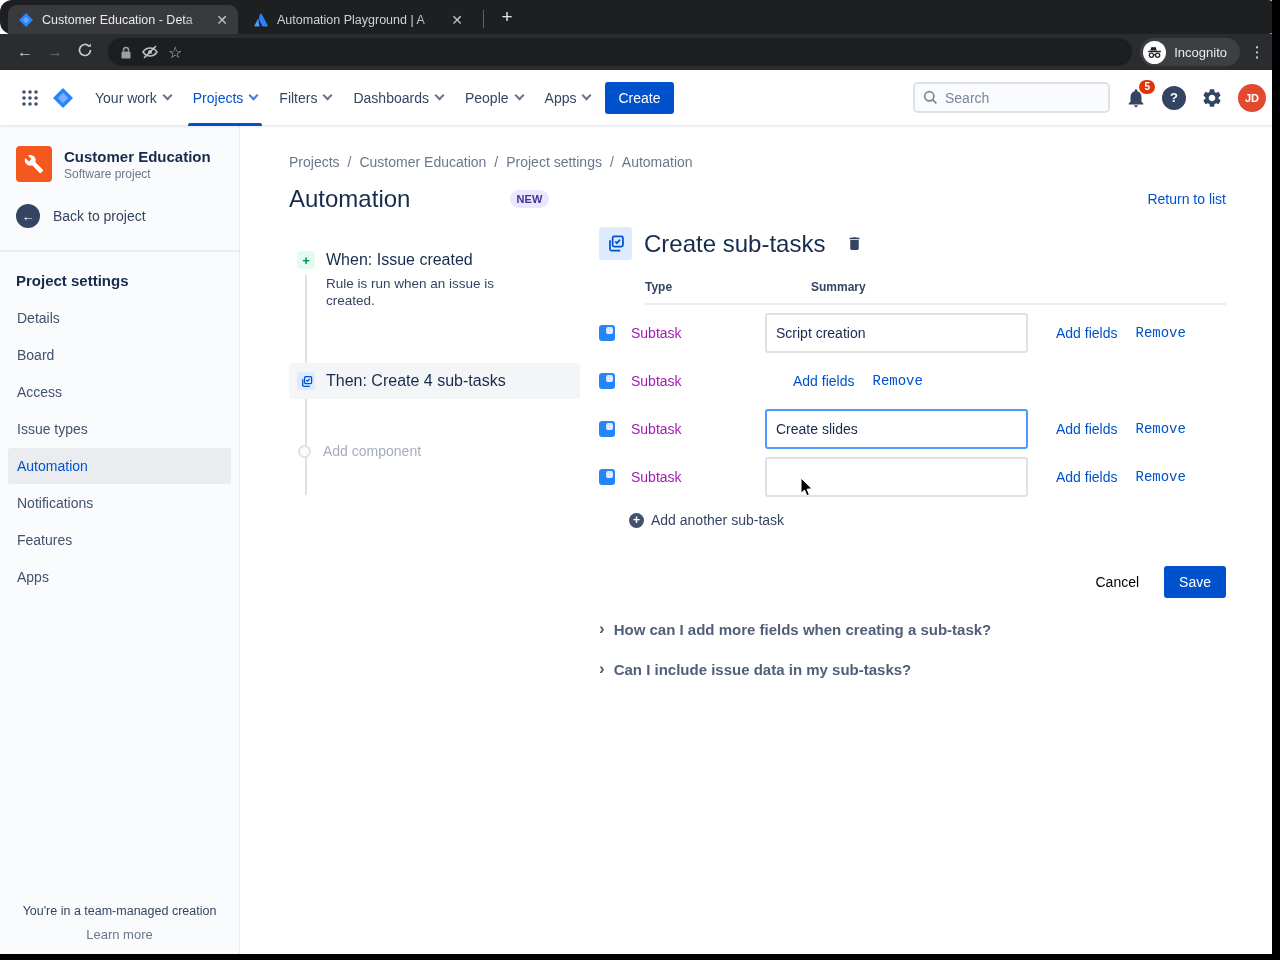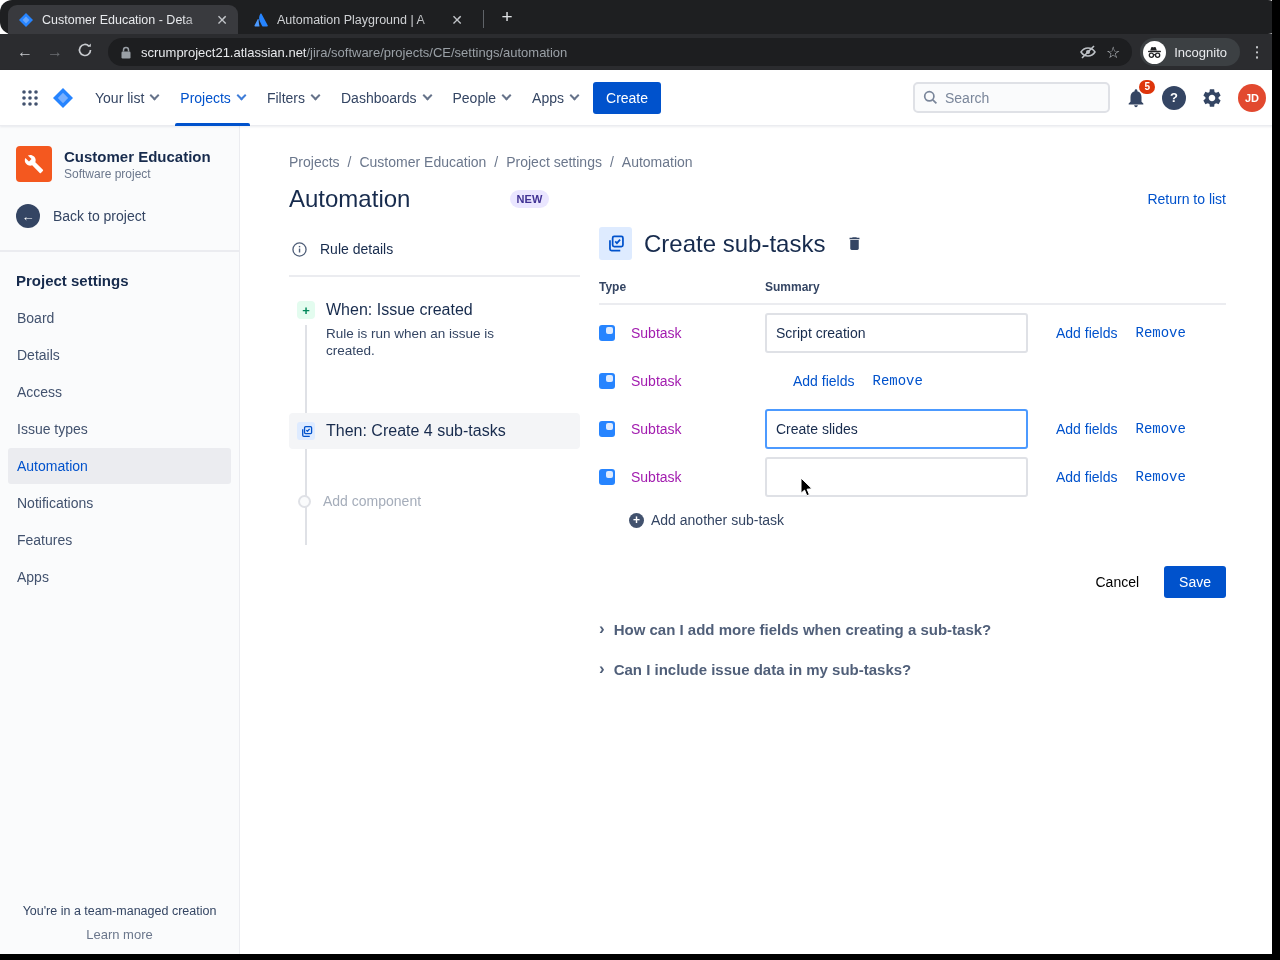--- a/index.html
+++ b/index.html
@@ -115,21 +115,21 @@
   .addcomp-circle { width:13px; height:13px; border:2px solid #DFE1E6; border-radius:50%; background:#FAFBFC;
               z-index:1; margin-left:1px; }
 
   .editor { flex:1; }
   .editor-header { display:flex; align-items:center; gap:12px; }
   .editor-icon { width:33px; height:33px; border-radius:3px; background:#DEEBFF; display:flex;
               align-items:center; justify-content:center; }
   .editor-title { font-size:24px; font-weight:500; color:#172B4D; }
   .trash-btn { margin-left:9px; display:flex; align-items:center; cursor:pointer; }
   .thead { display:flex; margin-top:20px; padding-bottom:9px; border-bottom:2px solid #EBECF0;
-              font-size:12px; font-weight:700; color:#344563; }
+              font-size:12px; font-weight:700; color:#344563;margin-left:46px; }
   .col-type { width:166px; } .col-summary { flex:1; }
   .task-row { display:flex; align-items:center; margin-top:8px; height:40px; }
   .type-cell { width:166px; display:flex; align-items:center; gap:16px; font-size:14px; color:#a21caf; }
   .subtask-ico { width:16px; height:16px; border-radius:3px; background:#2684FF; position:relative; flex:none; }
   .subtask-ico::after { content:""; position:absolute; top:2px; right:2px; width:7px; height:7px;
               background:#DEEBFF; border-radius:2px; }
   .summary-input { width:263px; height:40px; border:2px solid #DFE1E6; border-radius:3px; padding:0 9px;
               font-size:14px; color:#172B4D; font-family:inherit; outline:none; background:#fff; }
   .summary-input.focused { border-color:#4C9AFF; }
   .row-link { color:#0052CC; font-size:14px; cursor:pointer; }
@@ -190,21 +190,20 @@
           <path d="M13.8 1.5v3.2h-3.2z" fill="#c7cace"></path>
         </svg>
     </div>
     <div class="omnibox">
       <span class="omni-ico">
         <svg width="12" height="13" viewBox="0 0 12 13">
             <rect x="1.5" y="5.5" width="9" height="7" rx="1.2" fill="#9aa0a6"></rect>
             <path d="M3.5 5.5V4a2.5 2.5 0 0 1 5 0v1.5" stroke="#9aa0a6" stroke-width="1.5" fill="none"></path>
           </svg>
       </span>
-      <span class="url-text"><span class="url-domain">scrumproject21.atlassian.net</span><span class="url-path">/jira/software/projects/CE/settings/automation</span></span>
       <span class="omni-ico">
         <svg width="18" height="16" viewBox="0 0 18 16">
             <path d="M2 8s2.6-4 7-4 7 4 7 4-2.6 4-7 4-7-4-7-4z" fill="none" stroke="#bdc1c6" stroke-width="1.5"></path>
             <circle cx="9" cy="8" r="2" fill="#bdc1c6"></circle>
             <path d="M3 14L15 2" stroke="#bdc1c6" stroke-width="1.6"></path>
           </svg>
       </span>
       <span class="star-ico">☆</span>
     </div>
     <div class="incog-chip">
@@ -239,21 +238,21 @@
         </g>
     </svg>
   </div>
   <div class="jira-logo">
     <svg width="24" height="24" viewBox="0 0 24 24">
         <path d="M12 2l10 10-10 10L2 12z" fill="#2684FF"></path>
         <path d="M12 6.8L17.2 12 12 17.2 6.8 12z" fill="#79B0FF"></path>
       </svg>
   </div>
   <div class="nav-item">
-      <span>Your list</span>
+      <span>Your work</span>
       <span class="chev"></span>
     </div>
   <div class="nav-item active">
       <span>Projects</span>
       <span class="chev"></span>
     </div>
   <div class="nav-item">
       <span>Filters</span>
       <span class="chev"></span>
     </div>
@@ -306,22 +305,22 @@
         <div class="proj-name">Customer Education</div>
         <div class="proj-type">Software project</div>
       </div>
     </div>
     <div class="back-row">
       <span class="back-circle">←</span>
       <span>Back to project</span>
     </div>
     <div class="side-divider"></div>
     <div class="side-heading">Project settings</div>
+    <div class="side-item">Details</div>
     <div class="side-item">Board</div>
-    <div class="side-item">Details</div>
     <div class="side-item">Access</div>
     <div class="side-item">Issue types</div>
     <div class="side-item selected">Automation</div>
     <div class="side-item">Notifications</div>
     <div class="side-item">Features</div>
     <div class="side-item">Apps</div>
     <div class="side-footer">
       <div class="side-footer-text">You're in a team-managed creation</div>
       <div class="side-footer-link">Learn more</div>
     </div>
@@ -340,28 +339,20 @@
 
     <div class="header-row">
       <span class="page-title">Automation</span>
       <span class="new-badge">NEW</span>
       <span class="return-link">Return to list</span>
     </div>
 
     <div class="content-row">
 
       <div class="rule-panel">
-        <div class="rule-details">
-          <svg width="15" height="15" viewBox="0 0 16 16">
-              <circle cx="8" cy="8" r="7" fill="none" stroke="#505F79" stroke-width="1.4"></circle>
-              <rect x="7.3" y="7" width="1.5" height="4.2" fill="#505F79"></rect>
-              <rect x="7.3" y="4.2" width="1.5" height="1.5" fill="#505F79"></rect>
-            </svg>
-          <span>Rule details</span>
-        </div>
         <div class="timeline">
           <div class="when-row">
             <span class="when-icon">+</span>
             <span class="comp-title">When: Issue created</span>
           </div>
           <div class="when-desc">Rule is run when an issue is created.</div>
           <div class="then-row">
             <span class="then-icon16">
               <svg width="13" height="13" viewBox="0 0 24 24">
                   <path d="M5 8v11a2 2 0 0 0 2 2h11" fill="none" stroke="#0052CC" stroke-width="2.4"></path>

